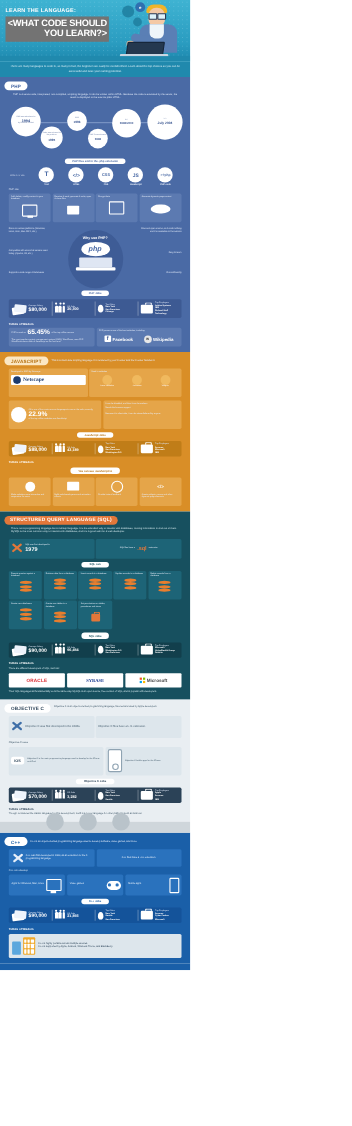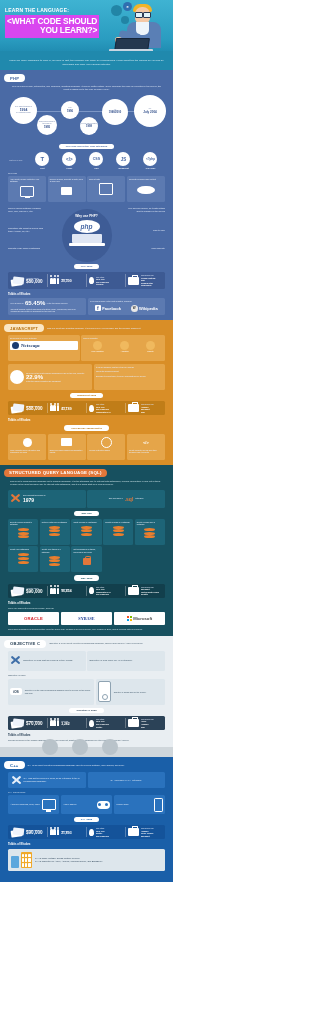--- a/index.html
+++ b/index.html
@@ -9,21 +9,21 @@
 
   
   .hero{position:relative;height:56px;background:#2ea3c4;overflow:hidden;}
   .hero .sky{position:absolute;inset:0;background:linear-gradient(180deg,#3fb3d2 0%,#2a9cc0 70%,#1d87ad 100%);}
   .hero .dots{position:absolute;inset:0;opacity:.25;
     background-image:radial-gradient(circle,#bfe9f5 .5px,transparent .6px);
     background-size:4px 4px;}
   .hero .band{position:absolute;left:0;right:0;bottom:0;height:5px;background:#2089ad;}
   .hero-txt{position:absolute;left:5px;top:7px;width:96px;}
   .hero-kicker{color:#ffffff;font-size:5px;font-weight:bold;letter-spacing:.2px;margin-bottom:2px;}
-  .hero-title{background:#d946ef;color:#fff;font-size:8.4px;font-weight:bold;line-height:1.18;
+  .hero-title{background:#737373;color:#fff;font-size:8.4px;font-weight:bold;line-height:1.18;
     padding:1.5px 2px;display:inline-block;letter-spacing:-.2px;}
   .hero-title .l2{display:block;text-align:right;}
 
   
   .man{position:absolute;right:2px;top:2px;width:62px;height:54px;}
   .m-head{position:absolute;left:26px;top:5px;width:15px;height:17px;background:#f4c9a6;border-radius:7px 7px 6px 6px;}
   .m-hair{position:absolute;left:24px;top:2px;width:19px;height:8px;background:#f0b429;border-radius:9px 9px 2px 2px;}
   .m-glass{position:absolute;left:26px;top:10px;width:16px;height:4px;}
   .m-glass i{position:absolute;top:0;width:6px;height:4px;border:.7px solid #2b3a55;background:#dff3fa;border-radius:1px;display:block;}
   .m-glass i:first-child{left:0;}

